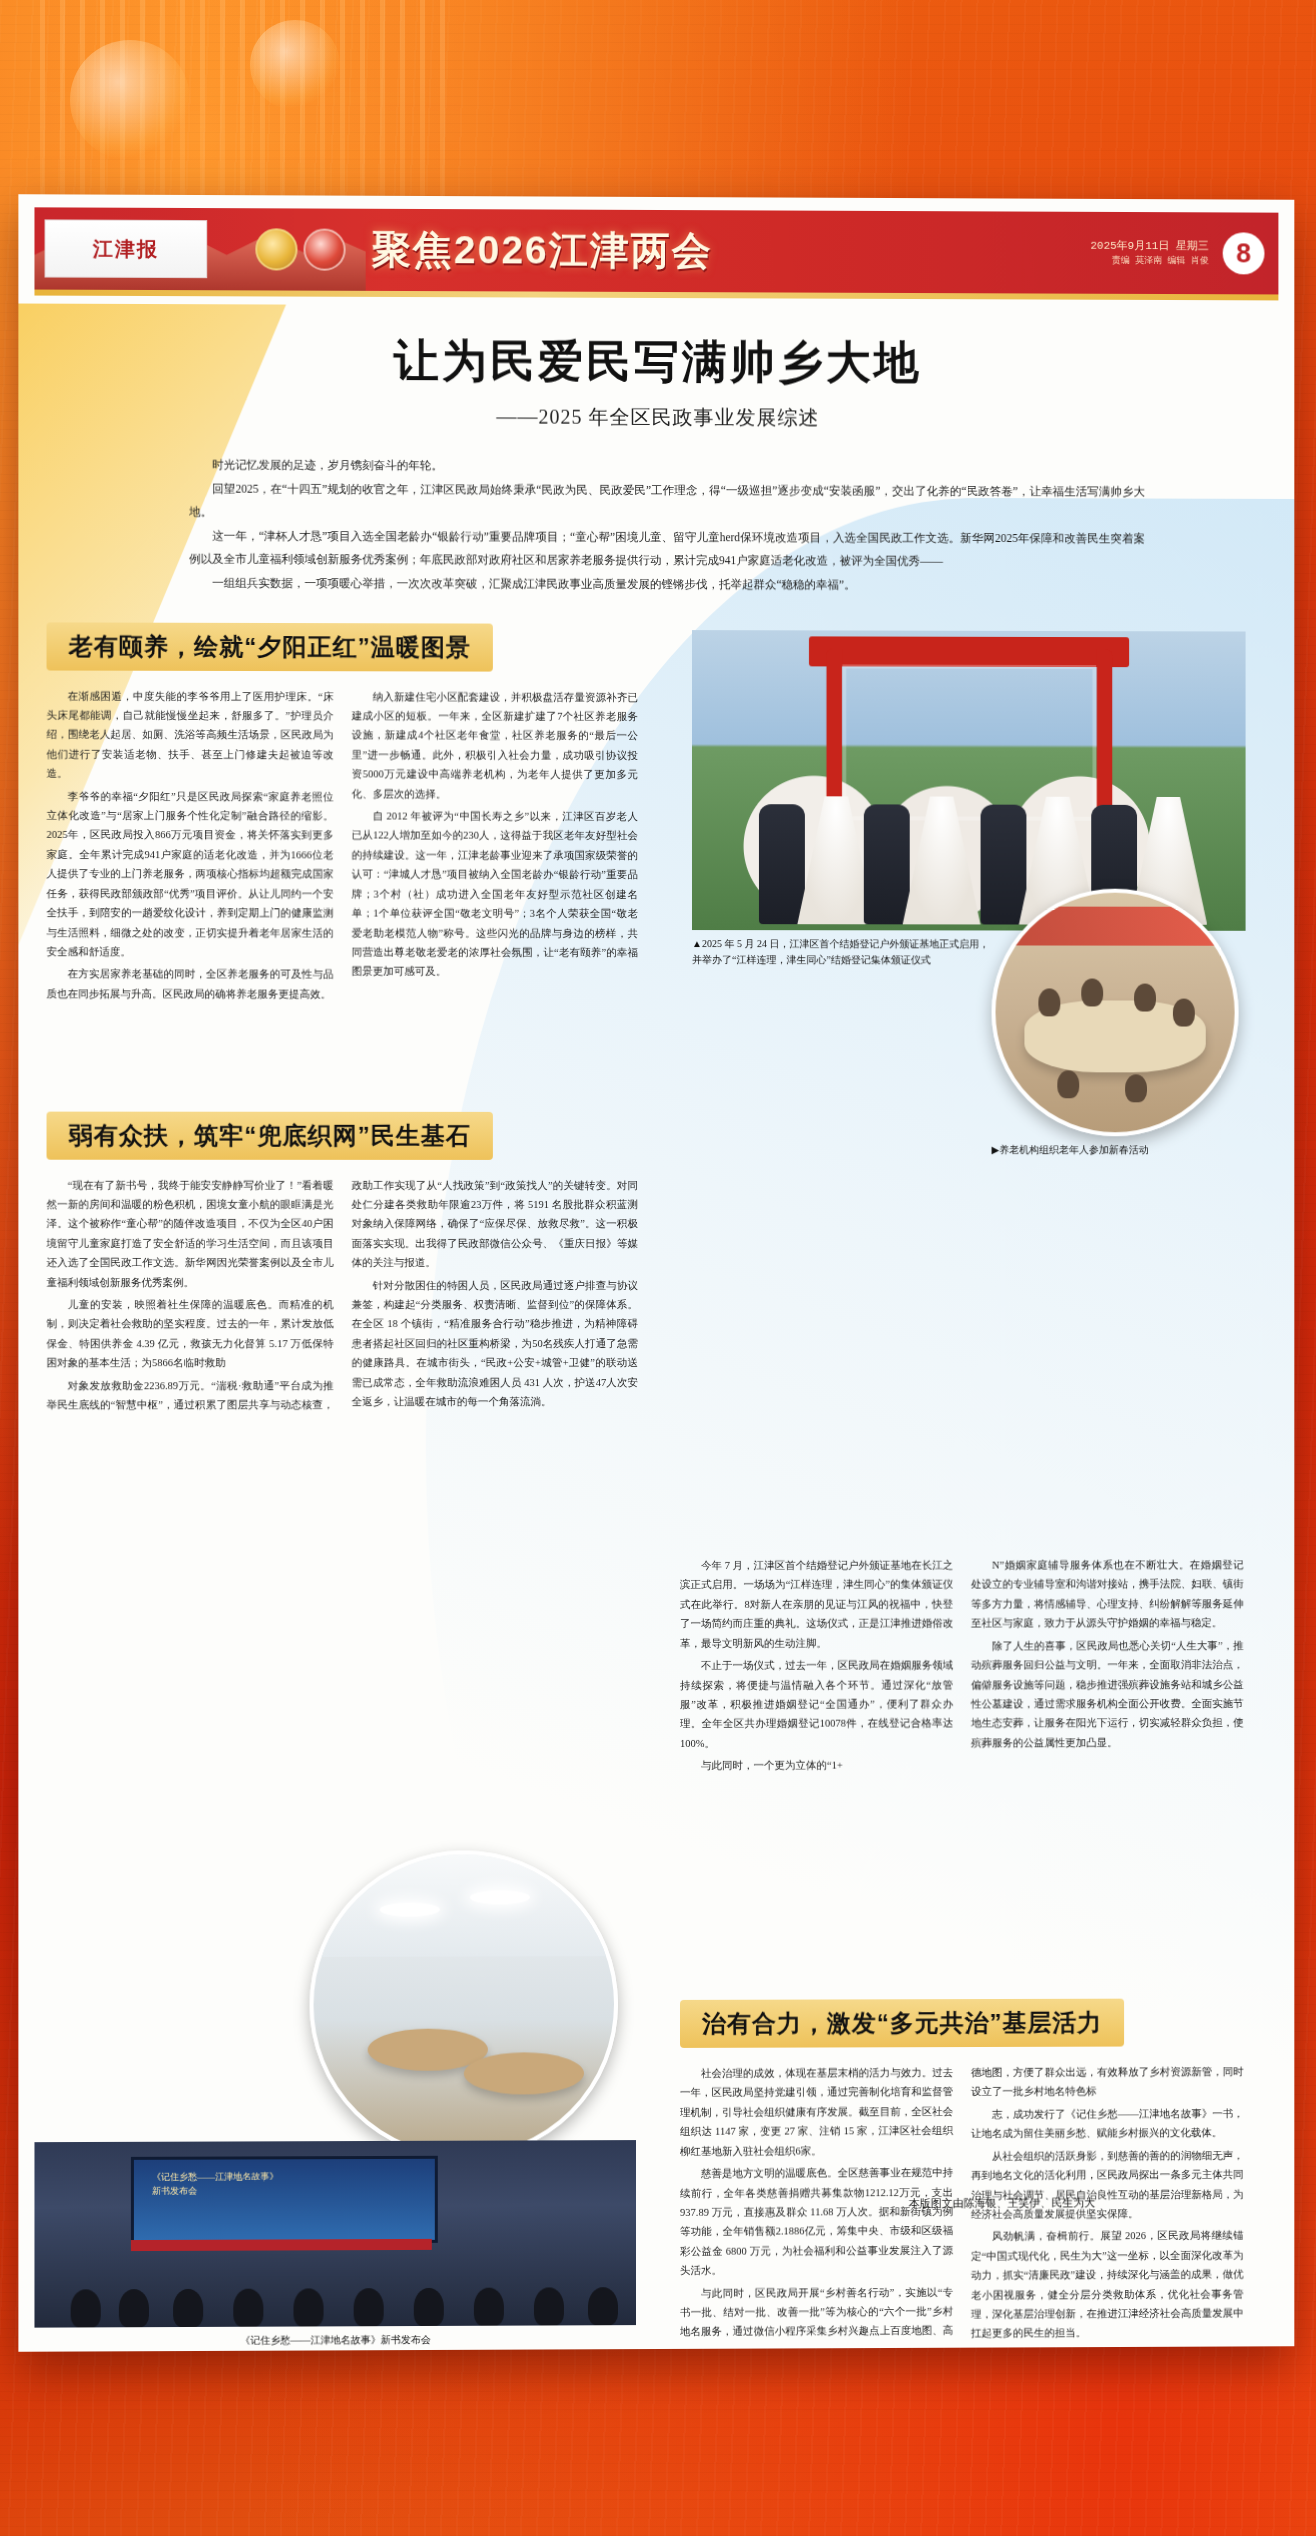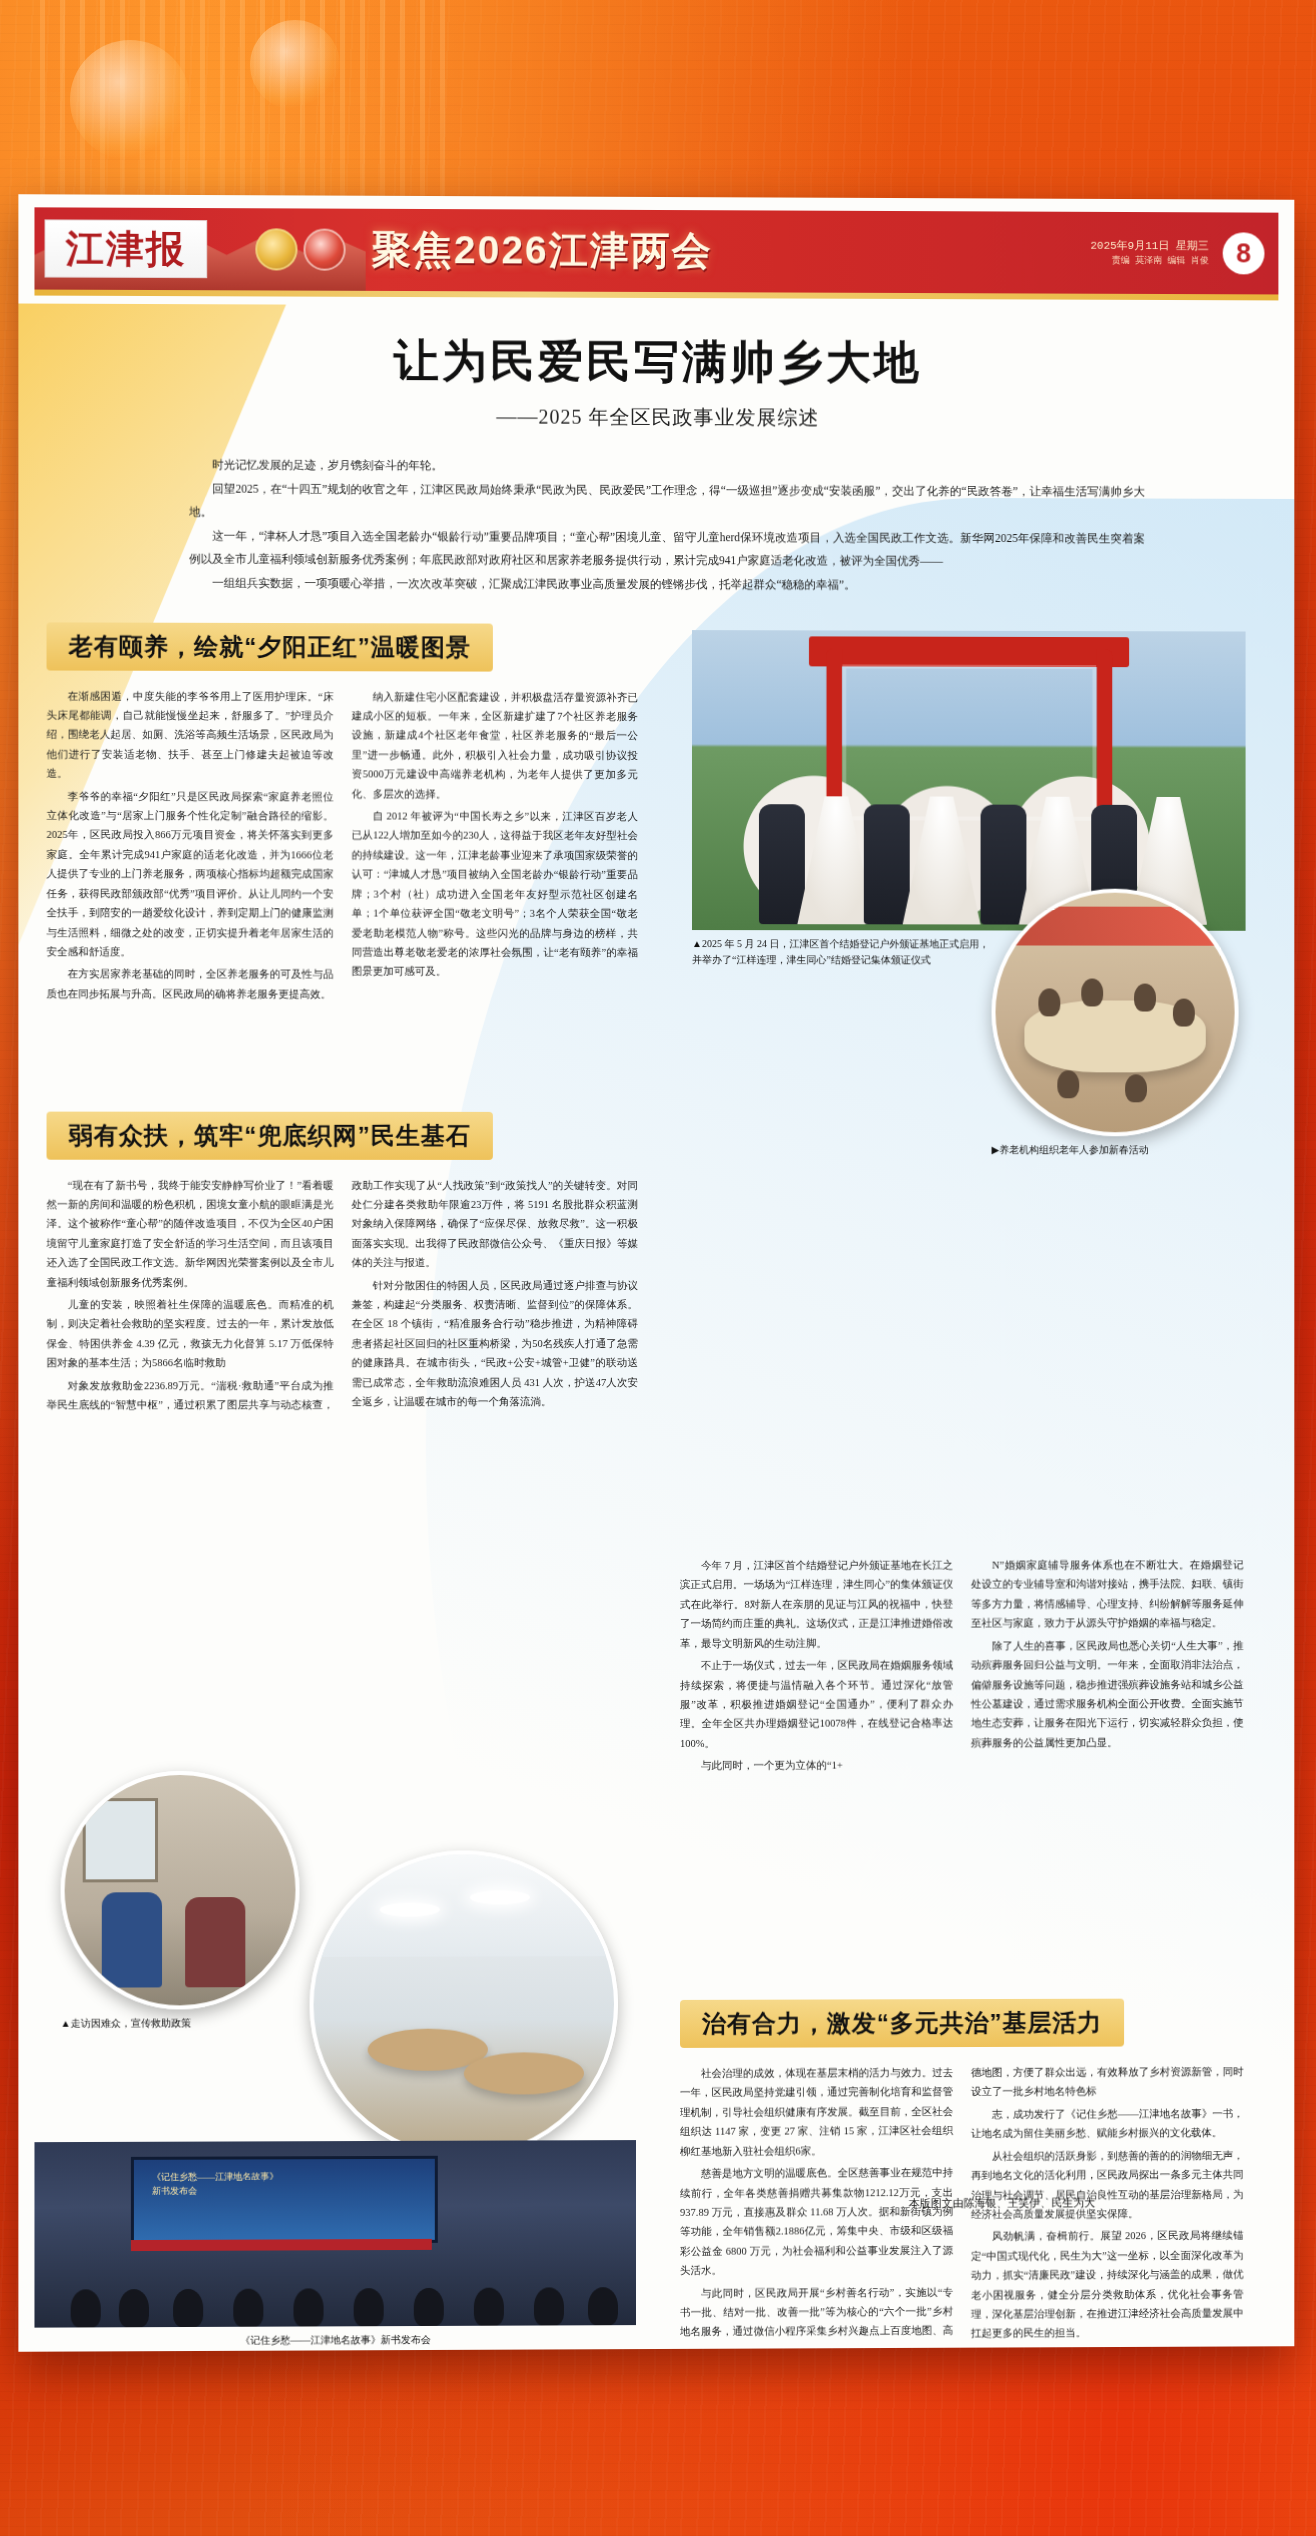--- a/index.html
+++ b/index.html
@@ -44,21 +44,21 @@
   .masthead{position:relative;height:82px;margin:13px 16px 0 16px;
     background:linear-gradient(90deg,#c9262b 0%, #d7302c 28%, #cf2a27 60%, #c2242a 100%);
     overflow:hidden;display:flex;align-items:center;}
   .masthead .mountains{position:absolute;left:0;top:0;width:330px;height:100%;
     background:linear-gradient(180deg,#f2b1a0 0%, #d86a58 45%, #a8392d 100%);
     clip-path:polygon(0 100%,0 58%,9% 40%,17% 55%,27% 26%,38% 52%,47% 35%,58% 57%,70% 33%,82% 55%,92% 38%,100% 52%,100% 100%);
     opacity:.85;}
   .masthead .logo-box{position:relative;width:160px;height:56px;margin-left:10px;
     background:linear-gradient(180deg,#ffffff,#f3f3f3);border:1px solid #e3cfcf;
     display:flex;align-items:center;justify-content:center;}
-  .masthead .logo-box span{color:#b01d20;font-size:38px;font-weight:bold;letter-spacing:2px;
+  .masthead .logo-box span{color:#b01d20;font-size:20px;font-weight:bold;letter-spacing:2px;
      font-family:"Liberation Serif",serif;}
   .masthead .emblems{position:relative;display:flex;gap:6px;margin-left:48px;}
   .emblem{width:38px;height:38px;border-radius:50%;
     background:radial-gradient(circle at 40% 35%,#ffe9a8,#e8b53a 55%,#b8842a 100%);
     border:2px solid #f2d37c;position:relative;}
   .emblem.cppcc{background:radial-gradient(circle at 40% 35%,#ffd9d2,#de4a3a 55%,#a32a1f 100%);border-color:#f0b7ad;}
   .masthead .mh-title{position:relative;margin-left:26px;color:#fff8e2;font-size:39px;font-weight:bold;
     letter-spacing:2px;text-shadow:1px 2px 0 #8f1416, 0 0 10px rgba(255,220,120,.5);
     font-family:"Liberation Sans",sans-serif;}
   .masthead .mh-right{position:absolute;right:14px;top:0;height:100%;display:flex;align-items:center;gap:14px;color:#ffe9c8;}
@@ -239,28 +239,20 @@
     <div class="figwrap" style="left:660px;top:1330px;width:565px;">
       <div class="cols2" style="margin-top:16px;">
         <p>今年 7 月，江津区首个结婚登记户外颁证基地在长江之滨正式启用。一场场为“江样连理，津生同心”的集体颁证仪式在此举行。8对新人在亲朋的见证与江风的祝福中，快登了一场简约而庄重的典礼。这场仪式，正是江津推进婚俗改革，最导文明新风的生动注脚。</p>
         <p>不止于一场仪式，过去一年，区民政局在婚姻服务领域持续探索，将便捷与温情融入各个环节。通过深化“放管服”改革，积极推进婚姻登记“全国通办”，便利了群众办理。全年全区共办理婚姻登记10078件，在线登记合格率达 100%。</p>
         <p>与此同时，一个更为立体的“1+</p>
         <p>N”婚姻家庭辅导服务体系也在不断壮大。在婚姻登记处设立的专业辅导室和沟谐对接站，携手法院、妇联、镇街等多方力量，将情感辅导、心理支持、纠纷解解等服务延伸至社区与家庭，致力于从源头守护婚姻的幸福与稳定。</p>
         <p>除了人生的喜事，区民政局也悉心关切“人生大事”，推动殡葬服务回归公益与文明。一年来，全面取消非法治点，偏僻服务设施等问题，稳步推进强殡葬设施务站和城乡公益性公墓建设，通过需求服务机构全面公开收费。全面实施节地生态安葬，让服务在阳光下运行，切实减轻群众负担，使殡葬服务的公益属性更加凸显。</p>
       </div>
     </div>
 
-    <div class="figwrap" style="left:42px;top:1560px;width:240px;">
-      <div class="photo ph-visit circle" style="width:230px;height:230px;">
-        <div class="win"></div>
-          <div class="p1"></div>
-          <div class="p2"></div>
-      </div>
-      <div class="cap-below">▲走访因难众，宣传救助政策</div>
-    </div>
 
     <div class="figwrap" style="left:290px;top:1640px;width:310px;">
       <div class="photo ph-care circle" style="width:300px;height:300px;">
         <div class="ceil"></div>
         <div class="lamp" style="left:22%;top:16%"></div>
         <div class="lamp" style="left:52%;top:12%"></div>
         <div class="tablew" style="left:18%;top:58%"></div>
         <div class="tablew" style="left:50%;top:66%"></div>
       </div>
       <div class="cap-below">▶整洁的养老机构</div>

